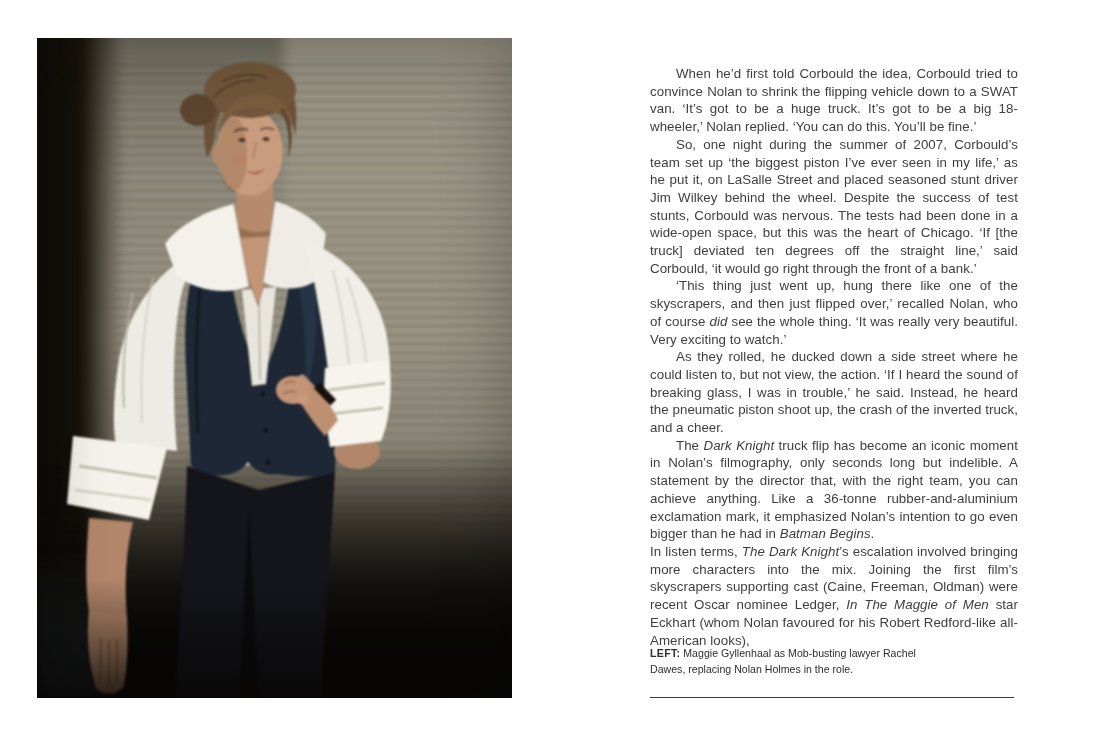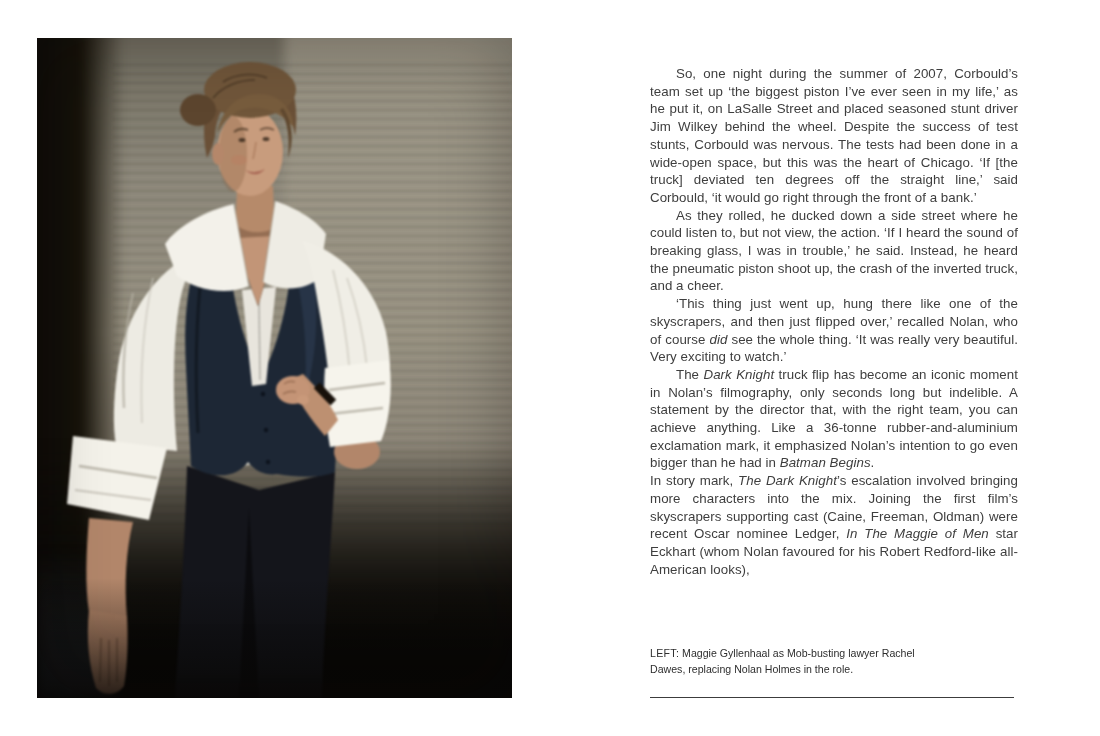--- a/index.html
+++ b/index.html
@@ -66,21 +66,21 @@
   }
   .para.indent { text-indent: 26px; }
   .para em { font-style: italic; }
 
   .caption {
     position: absolute; left: 650px; top: 646px; width: 292px;
     margin: 0;
     font-size: 10.6px; line-height: 15.6px;
     color: #2e2e2e;
   }
-  .caption strong { font-weight: normal; letter-spacing: 0.3px; }
+  .caption strong { font-weight: bold; letter-spacing: 0.3px; }
 
   .footer-rule { position: absolute; left: 650px; top: 697px; width: 364px; height: 0; border-top: 1px solid #3c3c3c; }
   .footer-row {
     position: absolute; left: 650px; top: 703px; width: 364px;
     display: flex; justify-content: space-between; align-items: baseline;
   }
   .running-head { font-size: 9.3px; letter-spacing: 2.6px; color: #2d2d2d; }
   .page-number { font-size: 12.5px; font-weight: bold; letter-spacing: 1.5px; color: #1d1d1d; margin-top: 41px; }
 </style>
 </head>
@@ -174,25 +174,26 @@
       <ellipse cx="256" cy="352" rx="17" ry="14" fill="#c49476"></ellipse>
       <path d="M247,346 Q252,342 258,344 M246,356 Q252,352 259,354" stroke="rgba(120,80,55,0.5)" stroke-width="1.6" fill="none"></path>
       <ellipse cx="266" cy="362" rx="6" ry="5" fill="#c9997a"></ellipse>
     </svg>
 
     <div class="layer front-shade"></div>
     <div class="layer vignette"></div>
   </figure>
 
   <main class="text-col">
+    <p class="para indent"><span>When he’d first told Corbould the idea, Corbould tried to convince Nolan to shrink the flipping vehicle down to a SWAT van. ‘It’s got to be a huge truck. It’s got to be a big 18-wheeler,’ Nolan replied. ‘You can do this. You’ll be fine.’</span></p>
     <p class="para indent"><span>So, one night during the summer of 2007, Corbould’s team set up ‘the biggest piston I’ve ever seen in my life,’ as he put it, on LaSalle Street and placed seasoned stunt driver Jim Wilkey behind the wheel. Despite the success of test stunts, Corbould was nervous. The tests had been done in a wide-open space, but this was the heart of Chicago. ‘If [the truck] deviated ten degrees off the straight line,’ said Corbould, ‘it would go right through the front of a bank.’</span></p>
+    <p class="para indent"><span>‘This thing just went up, hung there like one of the skyscrapers, and then just flipped over,’ recalled Nolan, who of course </span><em>did</em><span> see the whole thing. ‘It was really very beautiful. Very exciting to watch.’</span></p>
     <p class="para indent"><span>As they rolled, he ducked down a side street where he could listen to, but not view, the action. ‘If I heard the sound of breaking glass, I was in trouble,’ he said. Instead, he heard the pneumatic piston shoot up, the crash of the inverted truck, and a cheer.</span></p>
-    <p class="para indent"><span>‘This thing just went up, hung there like one of the skyscrapers, and then just flipped over,’ recalled Nolan, who of course </span><em>did</em><span> see the whole thing. ‘It was really very beautiful. Very exciting to watch.’</span></p>
     <p class="para indent"><span>The </span><em>Dark Knight</em><span> truck flip has become an iconic moment in Nolan’s filmography, only seconds long but indelible. A statement by the director that, with the right team, you can achieve anything. Like a 36-tonne rubber-and-aluminium exclamation mark, it emphasized Nolan’s intention to go even bigger than he had in </span><em>Batman Begins</em><span>.</span></p>
-    <p class="para"><span>In story mark, </span><em>The Dark Knight</em><span>’s escalation involved bringing more characters into the mix. Joining the first film’s skyscrapers supporting cast (Caine, Freeman, Oldman) were recent Oscar nominee Ledger, </span><em>In The Maggie of Men</em><span> star Eckhart (whom Nolan favoured for his Robert Redford-like all-American looks),</span></p>
+    <p class="para"><span>In listen terms, </span><em>The Dark Knight</em><span>’s escalation involved bringing more characters into the mix. Joining the first film’s skyscrapers supporting cast (Caine, Freeman, Oldman) were recent Oscar nominee Ledger, </span><em>In The Maggie of Men</em><span> star Eckhart (whom Nolan favoured for his Robert Redford-like all-American looks),</span></p>
   </main>
 
   <p class="caption"><strong>LEFT:</strong><span> Maggie Gyllenhaal as Mob-busting lawyer Rachel Dawes, replacing Nolan Holmes in the role.</span></p>
 
   <div class="footer-rule"></div>
   <footer class="footer-row">
     <span class="running-head">THE DARK KNIGHT</span>
     <span class="page-number">99</span>
   </footer>
 

